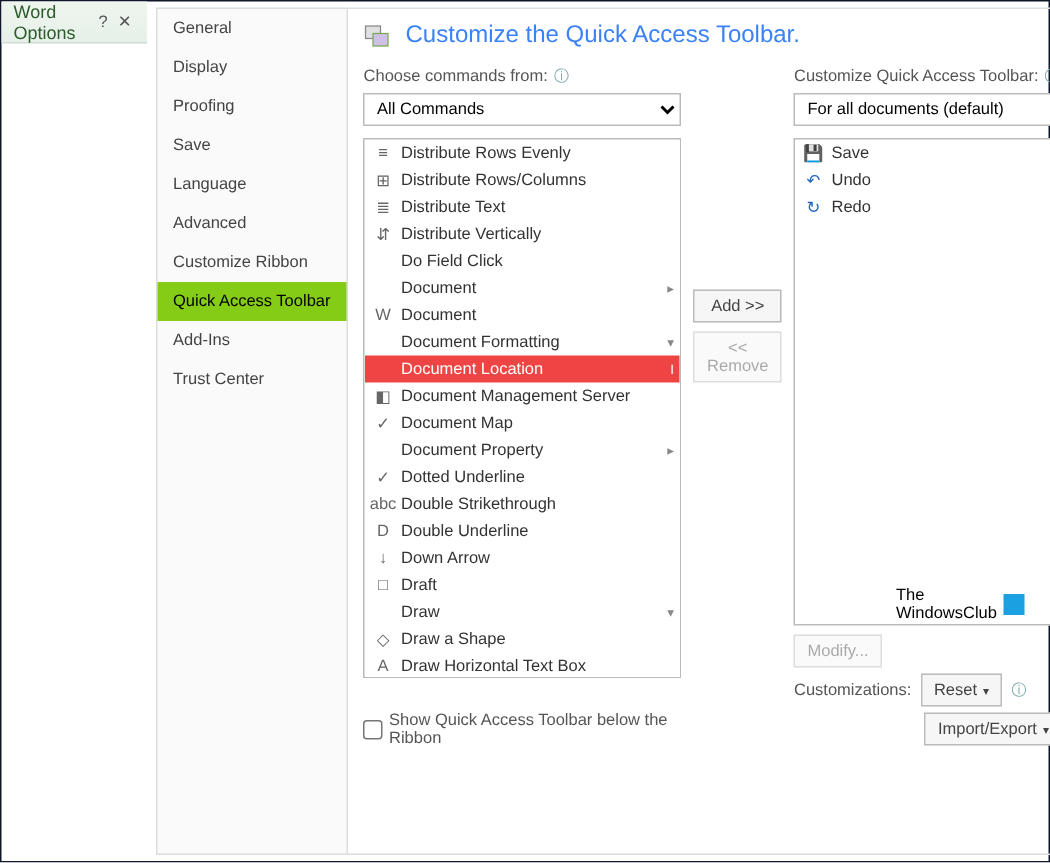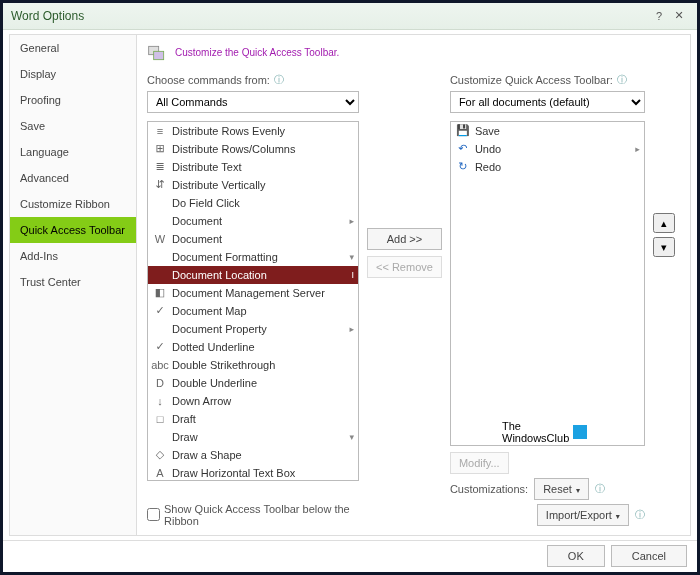--- a/index.html
+++ b/index.html
@@ -1,40 +1,40 @@
 <!DOCTYPE html>
 <html><head>
 <meta charset="utf-8">
 <style>
 * { box-sizing: border-box; margin: 0; padding: 0; font-family: "Segoe UI", Tahoma, sans-serif; font-size: 11px; }
 body { background: #fff; width: 700px; height: 575px; overflow: hidden; }
-.window { width: 700px; height: 575px; border: 3px solid #0f172a; display: flex; flex-direction: column; }
+.window { width: 700px; height: 575px; border: 1px solid #0f172a; display: flex; }
 .titlebar { height: 28px; background: linear-gradient(#eef5ef, #e6f0e8); display: flex; align-items: center; padding: 0 8px; border-bottom: 1px solid #d0dcd0; }
 .titlebar .title { font-size: 12px; color: #2c5b2c; }
 .titlebar .sp { flex: 1; }
 .titlebar .btn { width: 20px; text-align: center; color: #555; cursor: default; }
 .content { flex: 1; display: flex; padding: 4px 6px; gap: 0; position: relative; }
 .sidebar { width: 128px; border: 1px solid #ddd; background: #fafafa; display: flex; flex-direction: column; }
 .sidebar .item { padding: 7px 10px; color: #444; cursor: default; }
 .sidebar .item.sel { background: #84cc16; color: #000; }
 .main { flex: 1; border: 1px solid #ddd; border-left: none; padding: 8px 10px 4px 10px; display: flex; flex-direction: column; position: relative; }
 .head { display: flex; align-items: center; gap: 8px; margin-bottom: 10px; }
 .head svg { width: 20px; height: 20px; }
-.head .ht { font-size: 10px; color: #a21caf; }
+.head .ht { font-size: 16px; color: #3b82f6; }
 .cols { display: flex; flex: 1; gap: 8px; align-items: flex-start; }
 .col { display: flex; flex-direction: column; }
 .col label { color: #555; margin-bottom: 4px; display: flex; align-items: center; gap: 4px; }
 select.drop { border: 1px solid #bbb; height: 22px; padding: 0 4px; background: #fff; }
 .list { border: 1px solid #bbb; background: #fff; overflow-y: scroll; }
 .left .list { width: 212px; height: 360px; }
 .right .list { width: 195px; height: 325px; }
 .li { display: flex; align-items: center; padding: 2px 4px; color: #333; gap: 4px; }
 .li .ic { width: 16px; height: 14px; display: flex; align-items: center; justify-content: center; color: #666; }
 .li .sub { margin-left: auto; color: #888; font-size: 9px; }
-.li.hl { background: #7f1d1d; color: #fff; }
+.li.hl { background: #ef4444; color: #fff; }
 .li.hl .ic, .li.hl .sub { color: #fff; }
 .mid { display: flex; flex-direction: column; gap: 6px; justify-content: center; height: 360px; }
 .mid button, .ordbtn button, .botrow button, .footer button { border: 1px solid #bbb; background: #f6f6f6; padding: 4px 8px; color: #444; }
 .mid button:disabled, .botrow button:disabled { color: #aaa; border-color: #ddd; background: #fafafa; }
 .ord { display: flex; flex-direction: column; gap: 4px; justify-content: center; height: 325px; }
 .ord button { width: 22px; height: 20px; }
 .chk { display: flex; align-items: flex-start; gap: 6px; margin-top: 22px; color: #444; }
 .botrow { display: flex; align-items: center; gap: 6px; margin-top: 4px; }
 .botrow .lab { color: #555; }
 .reset-btn::after, .ie-btn::after { content: "▾"; margin-left: 4px; font-size: 8px; }

